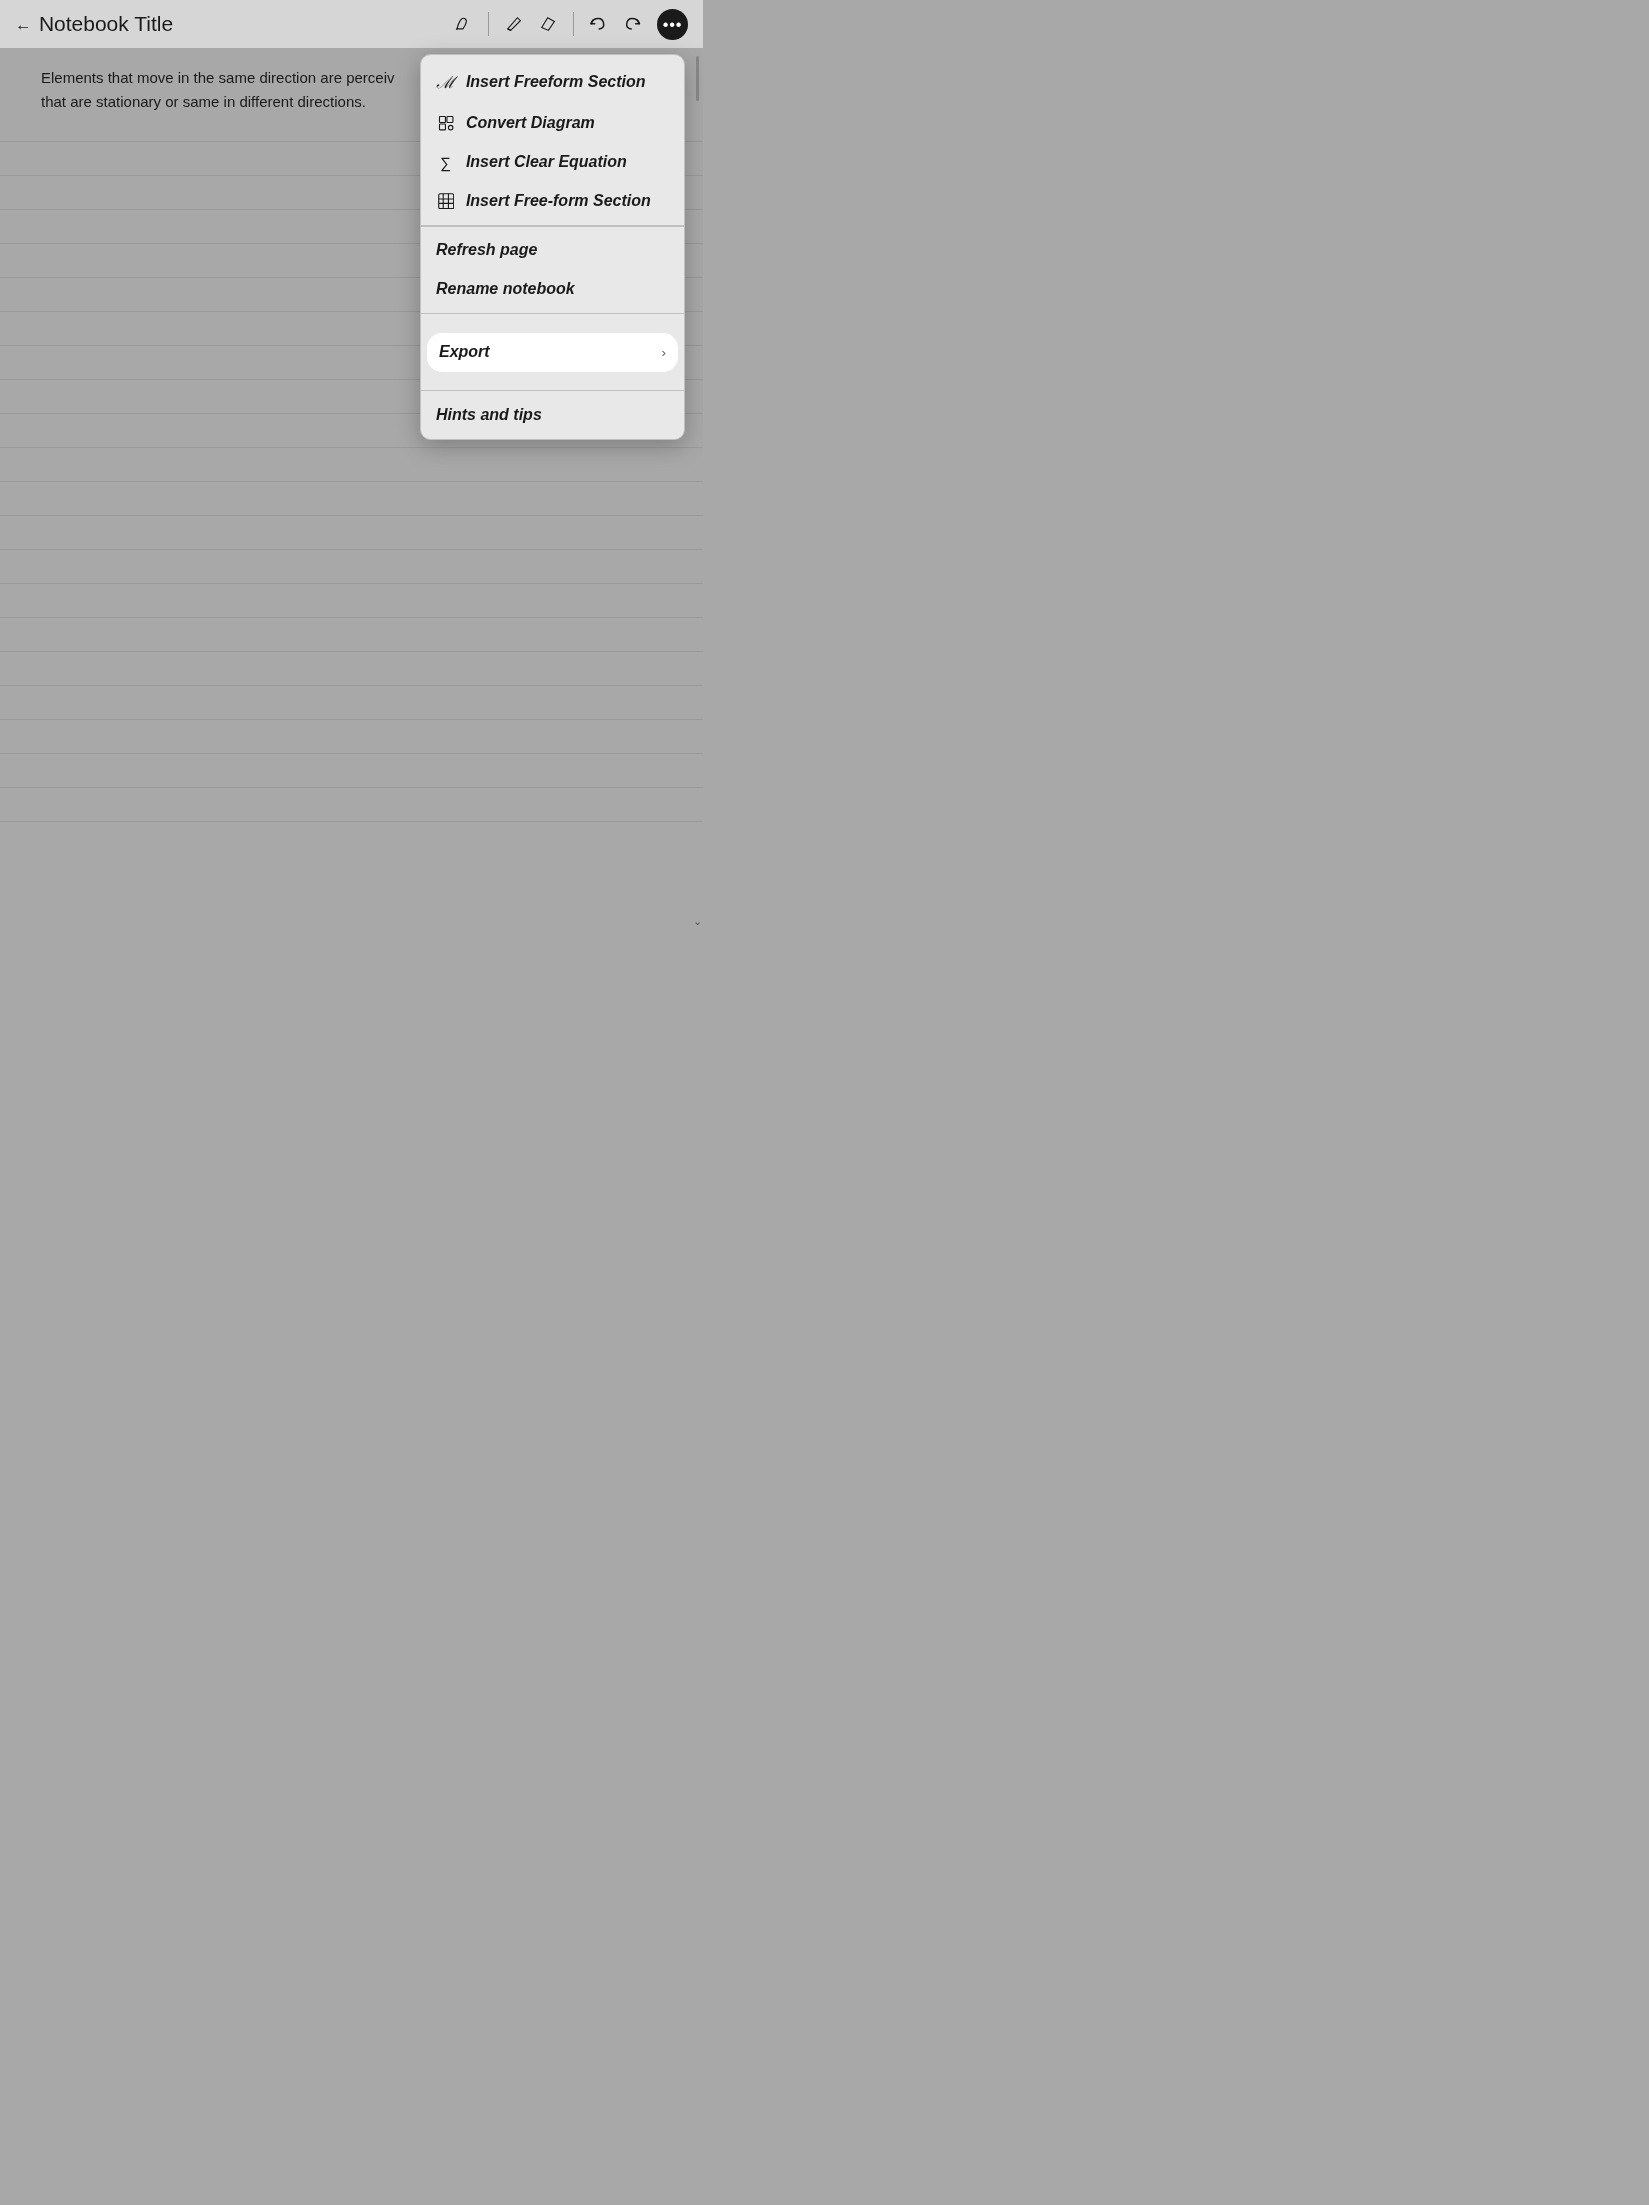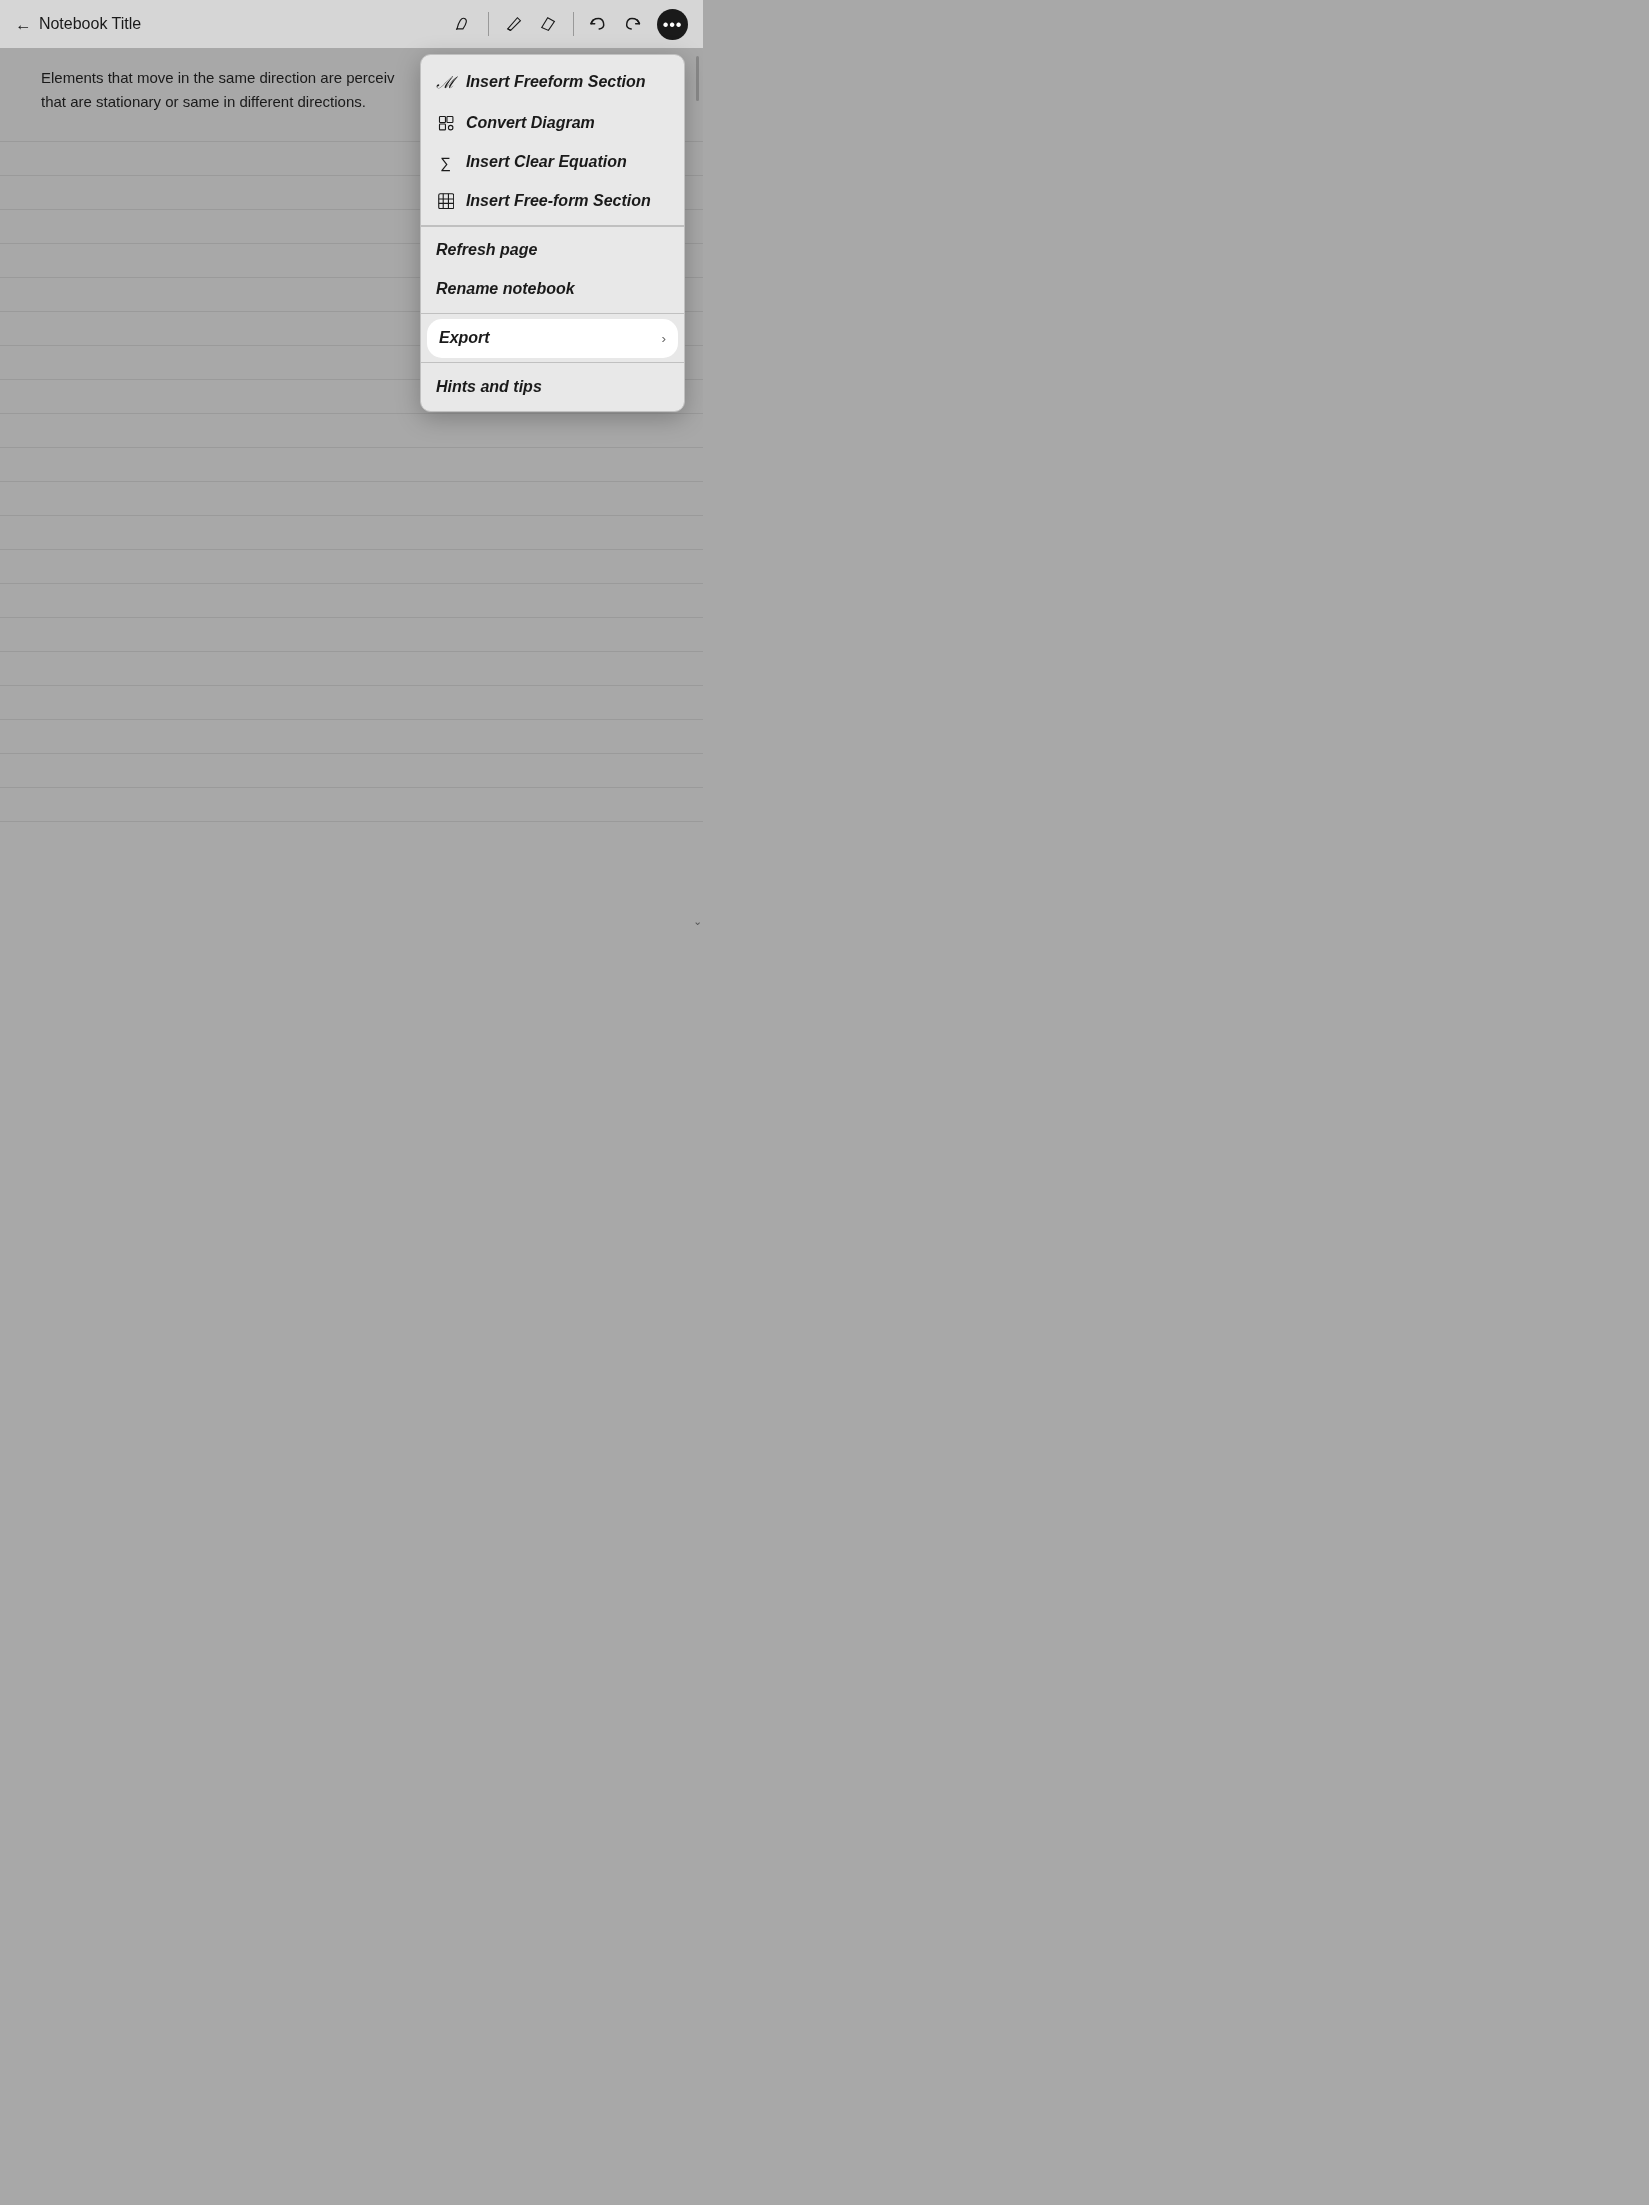--- a/index.html
+++ b/index.html
@@ -35,21 +35,21 @@
       flex: 1;
     }
 
     .back-arrow {
       font-size: 16.4px;
       color: #1a1a1a;
       cursor: pointer;
     }
 
     .notebook-title {
-      font-size: 16px;
+      font-size: 21px;
       font-weight: 500;
       color: #1a1a1a;
     }
 
     .toolbar-right {
       display: flex;
       align-items: center;
       gap: 15px;
     }
 
@@ -316,21 +316,21 @@
       <span class="menu-item-label">Refresh page</span>
     </div>
     <div class="menu-item">
       <span class="menu-item-label">Rename notebook</span>
     </div>
   </div>
 
   <div class="menu-divider"></div>
 
   <div style="padding: 4.5px 0;">
-    <div class="menu-item highlighted" style="background: white; border-radius: 15px; margin: 0 6px; padding: 10.5px 12px; display: flex; align-items: center;">
+    <div class="menu-item highlighted" style="background: white; border-radius: 15px; margin: 14px 6px; padding: 10.5px 12px; display: flex; align-items: center;">
       <span class="menu-item-label" style="flex: 1;">Export</span>
       <span class="menu-item-chevron">›</span>
     </div>
   </div>
 
   <div class="menu-divider"></div>
 
   <div class="menu-section">
     <div class="menu-item">
       <span class="menu-item-label">Hints and tips</span>

